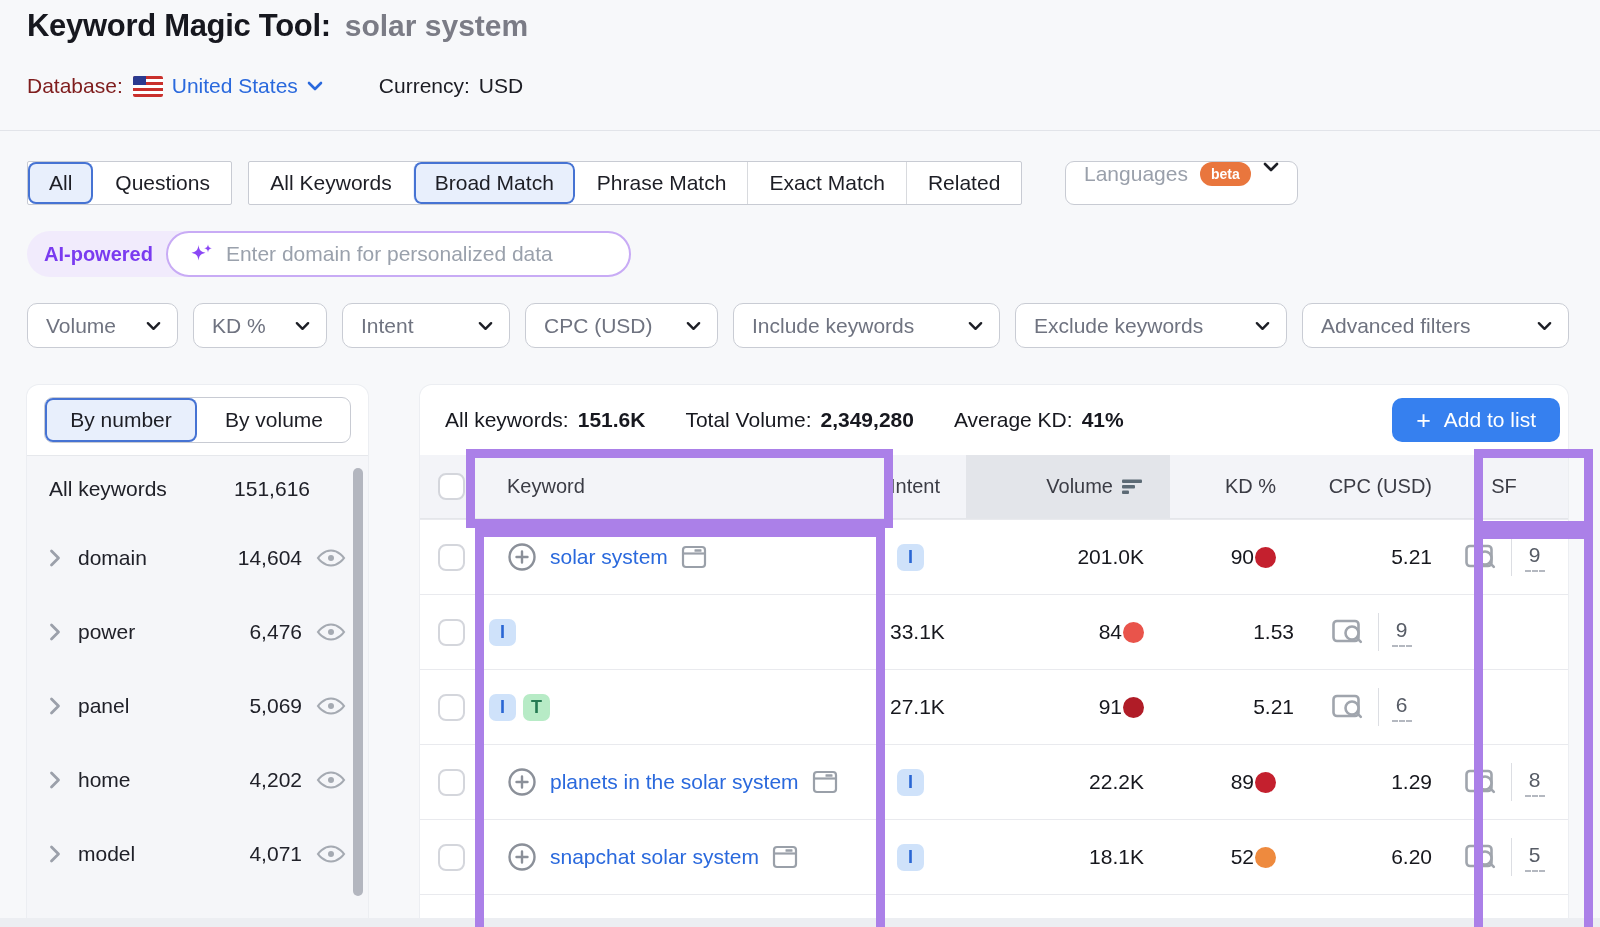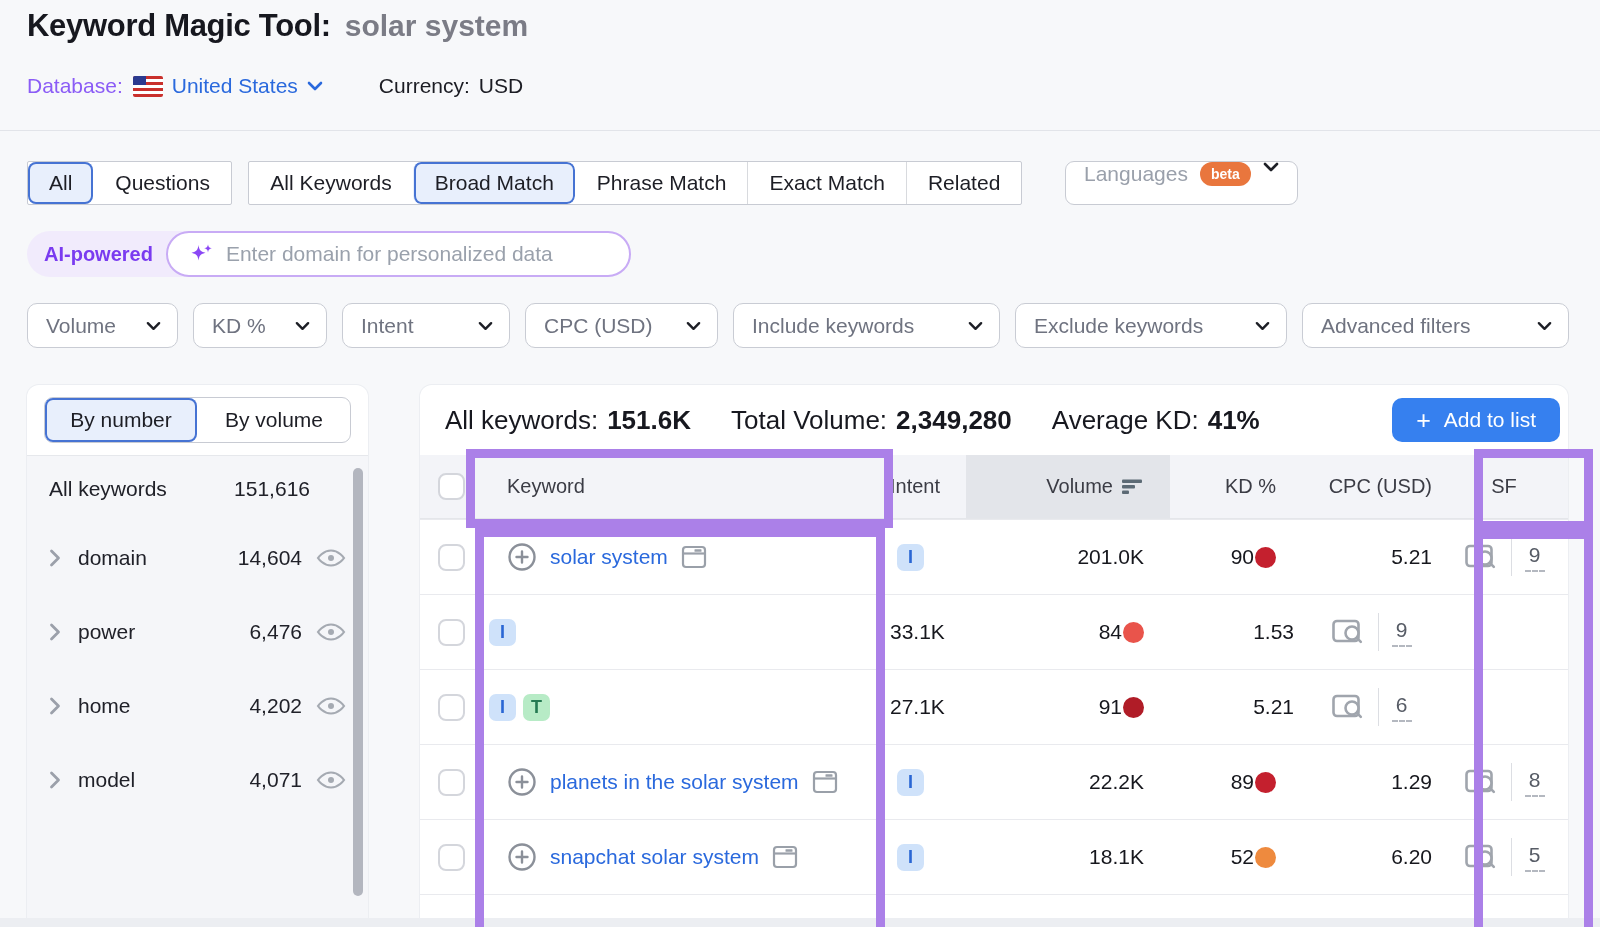--- a/index.html
+++ b/index.html
@@ -7,21 +7,21 @@
   .page {
     position:relative; width:1600px; height:927px; overflow:hidden;
     background:#f7f8fa; font-family:"Liberation Sans", sans-serif; color:#1b1c23;
   }
   
   .top { position:absolute; top:0; left:0; right:0; height:131px; border-bottom:1px solid #e2e4e9; }
   .title-row { position:absolute; left:27px; top:8px; display:flex; align-items:baseline; gap:14px; }
   .title-main { font-size:31px; font-weight:800; color:#17181f; letter-spacing:-0.3px; }
   .title-query { font-size:30px; font-weight:600; color:#7b7c86; }
   .db-row { position:absolute; left:27px; top:74px; display:flex; align-items:center; font-size:21px; }
-  .db-label { color:#8b5cf6; margin-right:10px; }
+  .db-label { color:#7f1d1d; margin-right:10px; }
   .flag { display:inline-flex; margin-right:9px; border-radius:2px; overflow:hidden; }
   .db-value { color:#2a69dd; cursor:pointer; }
   .db-chev { color:#2a69dd; margin-left:9px; display:inline-flex; cursor:pointer; }
   .currency { margin-left:56px; display:flex; gap:9px; }
   
   .tabs-row { position:absolute; top:161px; left:27px; height:44px; }
   .seg { display:inline-flex; border:1px solid #c8cbd3; border-radius:2px; background:#fff; height:44px; vertical-align:top; }
   .seg-item { display:flex; align-items:center; justify-content:center; padding:0 21px; font-size:21px;
     color:#1d1e25; border-left:1px solid #d8dade; cursor:pointer; white-space:nowrap; }
   .seg-item:first-child { border-left:none; border-radius:8px 0 0 8px; }
@@ -58,21 +58,21 @@
   .side-row { height:74px; display:flex; align-items:center; padding:0 22px; font-size:21px; color:#202129; cursor:pointer; }
   .side-chev { display:inline-flex; color:#9ba0aa; }
   .side-name { margin-left:17px; }
   .side-count { margin-left:auto; }
   .eye { margin-left:14px; display:inline-flex; cursor:pointer; }
   .side-scroll { position:absolute; right:5px; top:12px; width:10px; height:428px; background:#b3b6bf; border-radius:6px; cursor:pointer; }
   
   .table-card { position:absolute; left:420px; top:385px; width:1148px; bottom:0; background:#fff;
     border-radius:12px 12px 0 0; box-shadow:0 0 0 1px #eceef2; }
   .table-top { display:flex; align-items:center; justify-content:space-between; height:70px; padding:0 8px 0 25px; }
-  .stats { display:flex; align-items:center; gap:40px; font-size:26px; color:#17181f; }
+  .stats { display:flex; align-items:center; gap:40px; font-size:21px; color:#17181f; }
   .stat { display:flex; gap:9px; align-items:baseline; }
   .stat b { font-weight:700; }
   .add-btn { display:flex; align-items:center; gap:13px; background:#3680ef; color:#fff; border:none;
     border-radius:10px; height:44px; padding:0 24px; font-size:21px; font-family:inherit; cursor:pointer; }
   .add-plus { font-size:25px; font-weight:400; line-height:1; }
   .tgrid { display:grid; grid-template-columns:62px 408px 76px 204px 132px 138px 128px; align-items:center; }
   .t-head { height:64px; background:#f3f4f8; font-size:20px; color:#3b3c45; border-bottom:1px solid #e4e6ea; }
   .h-cell { padding:0; }
   .h-keyword { padding-left:25px; }
   .h-volume { align-self:stretch; background:#e3e5ea; display:flex; align-items:center; justify-content:flex-end;
@@ -281,20 +281,35 @@
               <circle cx="15" cy="10" r="3" fill="#a5aab2" stroke="none"></circle>
             </svg>
           </span>
       </div>
       <div class="side-row">
         <span class="side-chev">
             <svg width="12" height="18" viewBox="0 0 12 18">
               <path d="M2.5 2l7 7-7 7" fill="none" stroke="currentColor" stroke-width="2.8" stroke-linecap="round" stroke-linejoin="round"></path>
             </svg>
           </span>
+        <span class="side-name">panel</span>
+        <span class="side-count">5,069</span>
+        <span class="eye">
+            <svg width="30" height="20" viewBox="0 0 30 20" fill="none" stroke="#a5aab2" stroke-width="2.2">
+              <path d="M2 10s5-7.5 13-7.5S28 10 28 10s-5 7.5-13 7.5S2 10 2 10z"></path>
+              <circle cx="15" cy="10" r="3" fill="#a5aab2" stroke="none"></circle>
+            </svg>
+          </span>
+      </div>
+      <div class="side-row">
+        <span class="side-chev">
+            <svg width="12" height="18" viewBox="0 0 12 18">
+              <path d="M2.5 2l7 7-7 7" fill="none" stroke="currentColor" stroke-width="2.8" stroke-linecap="round" stroke-linejoin="round"></path>
+            </svg>
+          </span>
         <span class="side-name">home</span>
         <span class="side-count">4,202</span>
         <span class="eye">
             <svg width="30" height="20" viewBox="0 0 30 20" fill="none" stroke="#a5aab2" stroke-width="2.2">
               <path d="M2 10s5-7.5 13-7.5S28 10 28 10s-5 7.5-13 7.5S2 10 2 10z"></path>
               <circle cx="15" cy="10" r="3" fill="#a5aab2" stroke="none"></circle>
             </svg>
           </span>
       </div>
       <div class="side-row">

